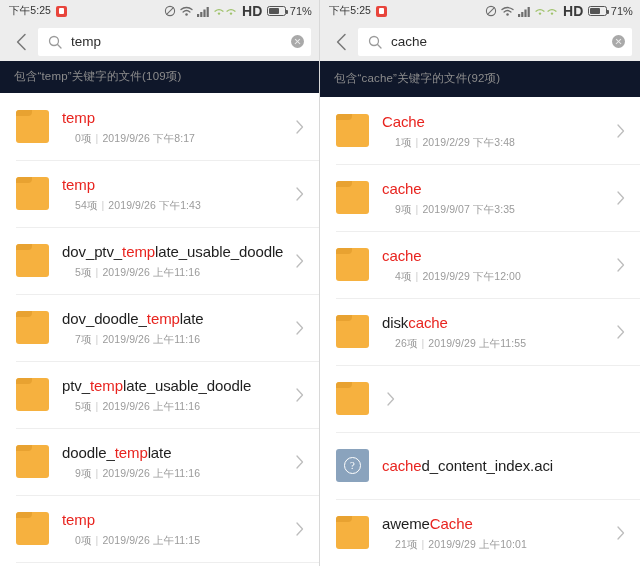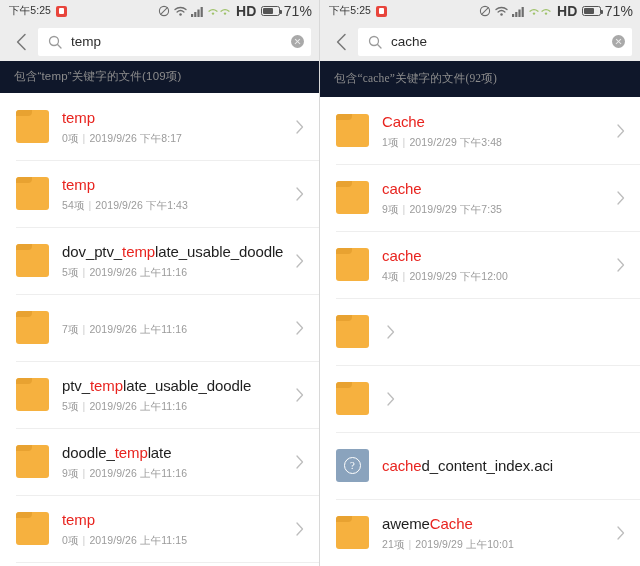--- a/index.html
+++ b/index.html
@@ -41,21 +41,21 @@
   .sb-hd { font-size:14px; color:#3a3a3a; font-weight:600; letter-spacing:0.2px;}
   .sb-batt {
     width:19px; height:9.5px; border:1.2px solid #555; border-radius:2.5px;
     position:relative; display:flex; align-items:center; padding:1px;
   }
   .sb-batt::after{
     content:""; position:absolute; right:-3px; top:3px;
     width:1.7px; height:3.5px; background:#555; border-radius:0 1px 1px 0;
   }
   .sb-batt > i { display:block; height:100%; width:68%; background:#555; border-radius:1px;}
-  .sb-pct { font-size:14px; color:#3a3a3a; }
+  .sb-pct { font-size:11px; color:#3a3a3a; }
 
   
   .searchbar {
     height:39px; flex:0 0 39px;
     background:#ededed;
     display:flex; align-items:center;
     padding:0 8px 0 4px;
   }
   .back-btn {
     width:34px; height:34px;
@@ -84,21 +84,21 @@
   .clear-btn::after { transform:rotate(-45deg); }
 
   
   .section-head {
     flex:0 0 auto;
     background:#0f172a;
     font-size:11.5px; color:#8c8c8c;
     padding:8px 0 9px 14px;
     letter-spacing:0.2px;
   }
-  .panel.right .section-head { padding-top:10px; padding-bottom:11px;font-family:Liberation Serif, serif; }
+  .panel.right .section-head { padding-top:10px; padding-bottom:11px; }
 
   
   .list { flex:1 1 auto; background:#fff; overflow:hidden; position:relative; }
   .row {
     display:flex; align-items:center;
     padding:0 10px 0 16px;
     height:67px;
     position:relative; cursor:pointer;
     background:#fff;
   }
@@ -128,21 +128,21 @@
   }
   .row-texts { flex:1 1 auto; min-width:0; }
   .row-name {
     font-size:15px; color:#1e1e1e; line-height:19px;
     white-space:nowrap; overflow:hidden;
     letter-spacing:-0.1px;
   }
   .row-name .hl { color:#e8241f; }
   .row-meta {
     font-size:10.5px; color:#9b9b9b; margin-top:5px;
-    white-space:nowrap; letter-spacing:0.1px;
+    white-space:nowrap; letter-spacing:0.1px;margin-left:13px;
   }
   .row-meta .sep { color:#cdcdcd; padding:0 4px; }
   .chev { flex:0 0 18px; height:18px; display:flex; align-items:center; justify-content:center; }
   .chev svg { display:block; }
 
   
   .scroll-ind {
     position:absolute; right:1.5px; top:0; width:2px; height:86px;
     background:#cfcfcf; border-radius:1px; opacity:.85;
   }
@@ -253,20 +253,21 @@
               <polyline points="1,1 6.5,7 1,13" fill="none" stroke="#bdbdbd" stroke-width="1.3" stroke-linecap="round" stroke-linejoin="round"></polyline>
             </svg>
           </div>
       </div>
 
       <div class="row">
         <div class="icon-wrap">
             <div class="folder-ic"></div>
           </div>
         <div class="row-texts">
+          <div class="row-name"><span>dov_doodle_</span><span class="hl">temp</span><span>late</span></div>
           <div class="row-meta"><span>7项</span><span class="sep">|</span><span>2019/9/26 上午11:16</span></div>
         </div>
         <div class="chev">
             <svg width="8" height="14" viewBox="0 0 8 14">
               <polyline points="1,1 6.5,7 1,13" fill="none" stroke="#bdbdbd" stroke-width="1.3" stroke-linecap="round" stroke-linejoin="round"></polyline>
             </svg>
           </div>
       </div>
 
       <div class="row">
@@ -394,21 +395,21 @@
             </svg>
           </div>
       </div>
 
       <div class="row">
         <div class="icon-wrap">
             <div class="folder-ic"></div>
           </div>
         <div class="row-texts">
           <div class="row-name"><span></span><span class="hl">cache</span><span></span></div>
-          <div class="row-meta"><span>9项</span><span class="sep">|</span><span>2019/9/29 下午7:35</span></div>
+          <div class="row-meta"><span>9项</span><span class="sep">|</span><span>2019/9/07 下午3:35</span></div>
         </div>
         <div class="chev">
             <svg width="8" height="14" viewBox="0 0 8 14">
               <polyline points="1,1 6.5,7 1,13" fill="none" stroke="#bdbdbd" stroke-width="1.3" stroke-linecap="round" stroke-linejoin="round"></polyline>
             </svg>
           </div>
       </div>
 
       <div class="row">
         <div class="icon-wrap">
@@ -422,20 +423,24 @@
             <svg width="8" height="14" viewBox="0 0 8 14">
               <polyline points="1,1 6.5,7 1,13" fill="none" stroke="#bdbdbd" stroke-width="1.3" stroke-linecap="round" stroke-linejoin="round"></polyline>
             </svg>
           </div>
       </div>
 
       <div class="row">
         <div class="icon-wrap">
             <div class="folder-ic"></div>
           </div>
+        <div class="row-texts">
+          <div class="row-name"><span>disk</span><span class="hl">cache</span><span></span></div>
+          <div class="row-meta"><span>26项</span><span class="sep">|</span><span>2019/9/29 上午11:55</span></div>
+        </div>
         <div class="chev">
             <svg width="8" height="14" viewBox="0 0 8 14">
               <polyline points="1,1 6.5,7 1,13" fill="none" stroke="#bdbdbd" stroke-width="1.3" stroke-linecap="round" stroke-linejoin="round"></polyline>
             </svg>
           </div>
       </div>
 
       <div class="row">
         <div class="icon-wrap">
             <div class="folder-ic"></div>

